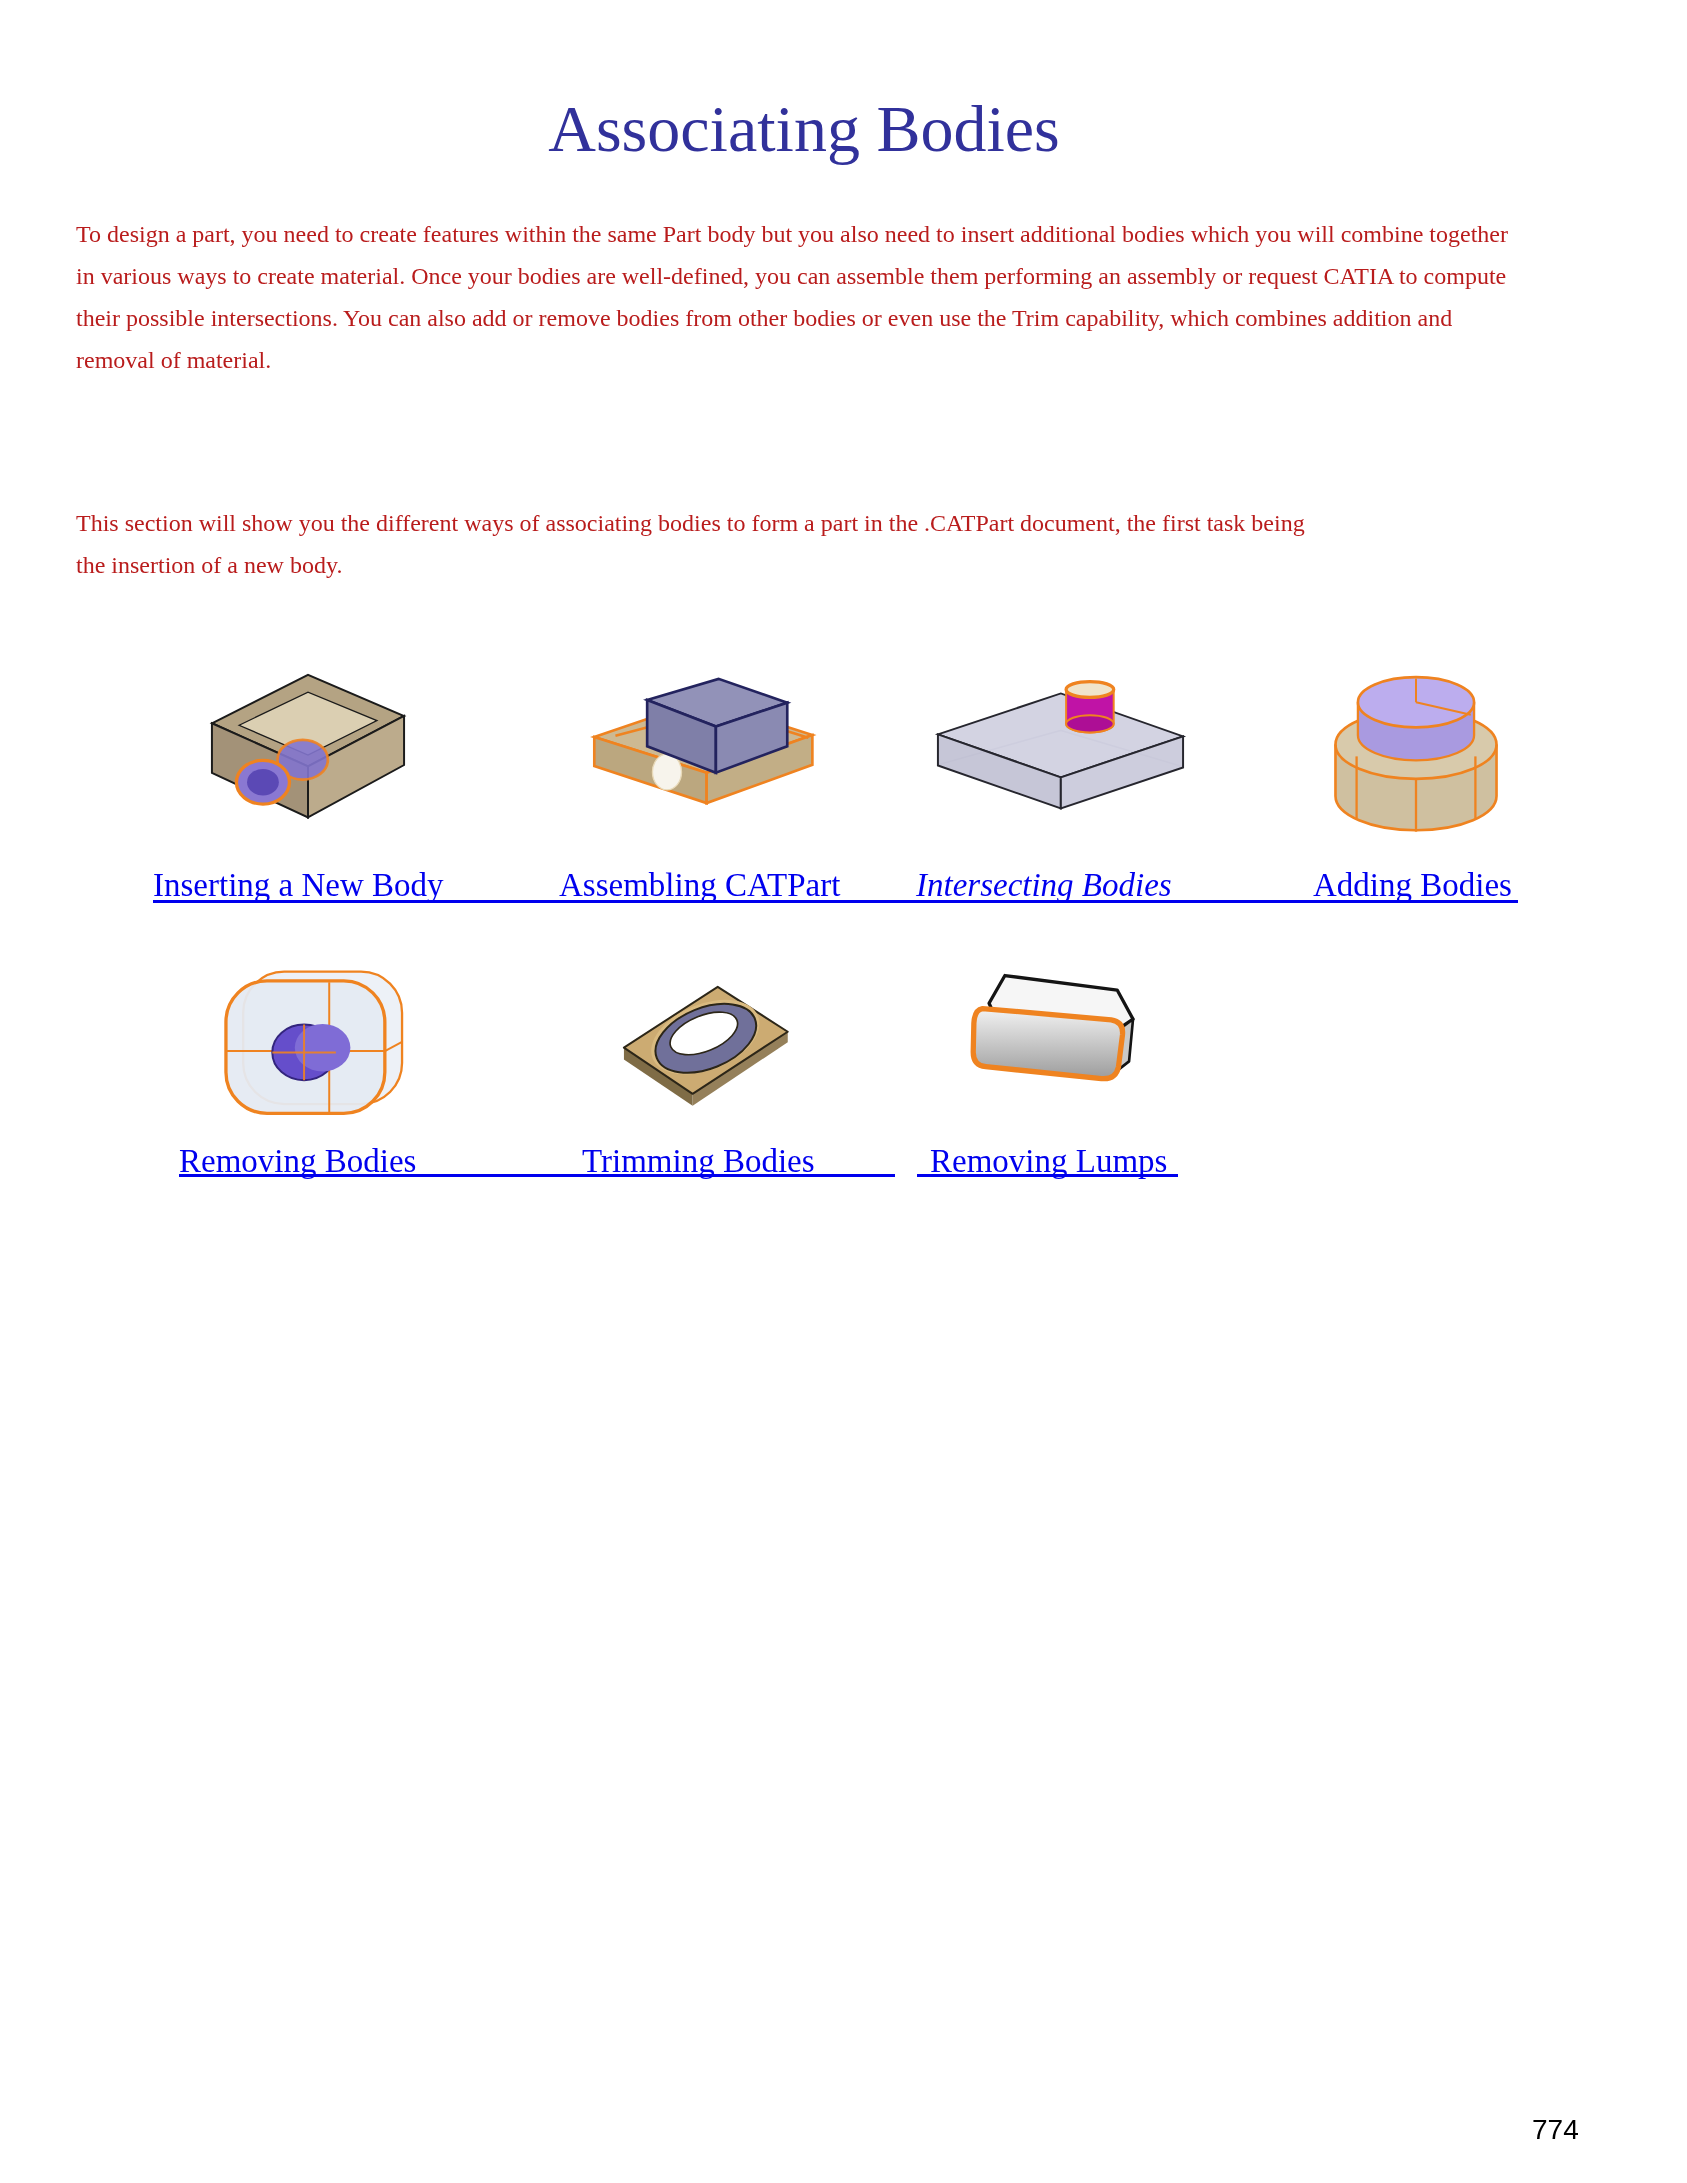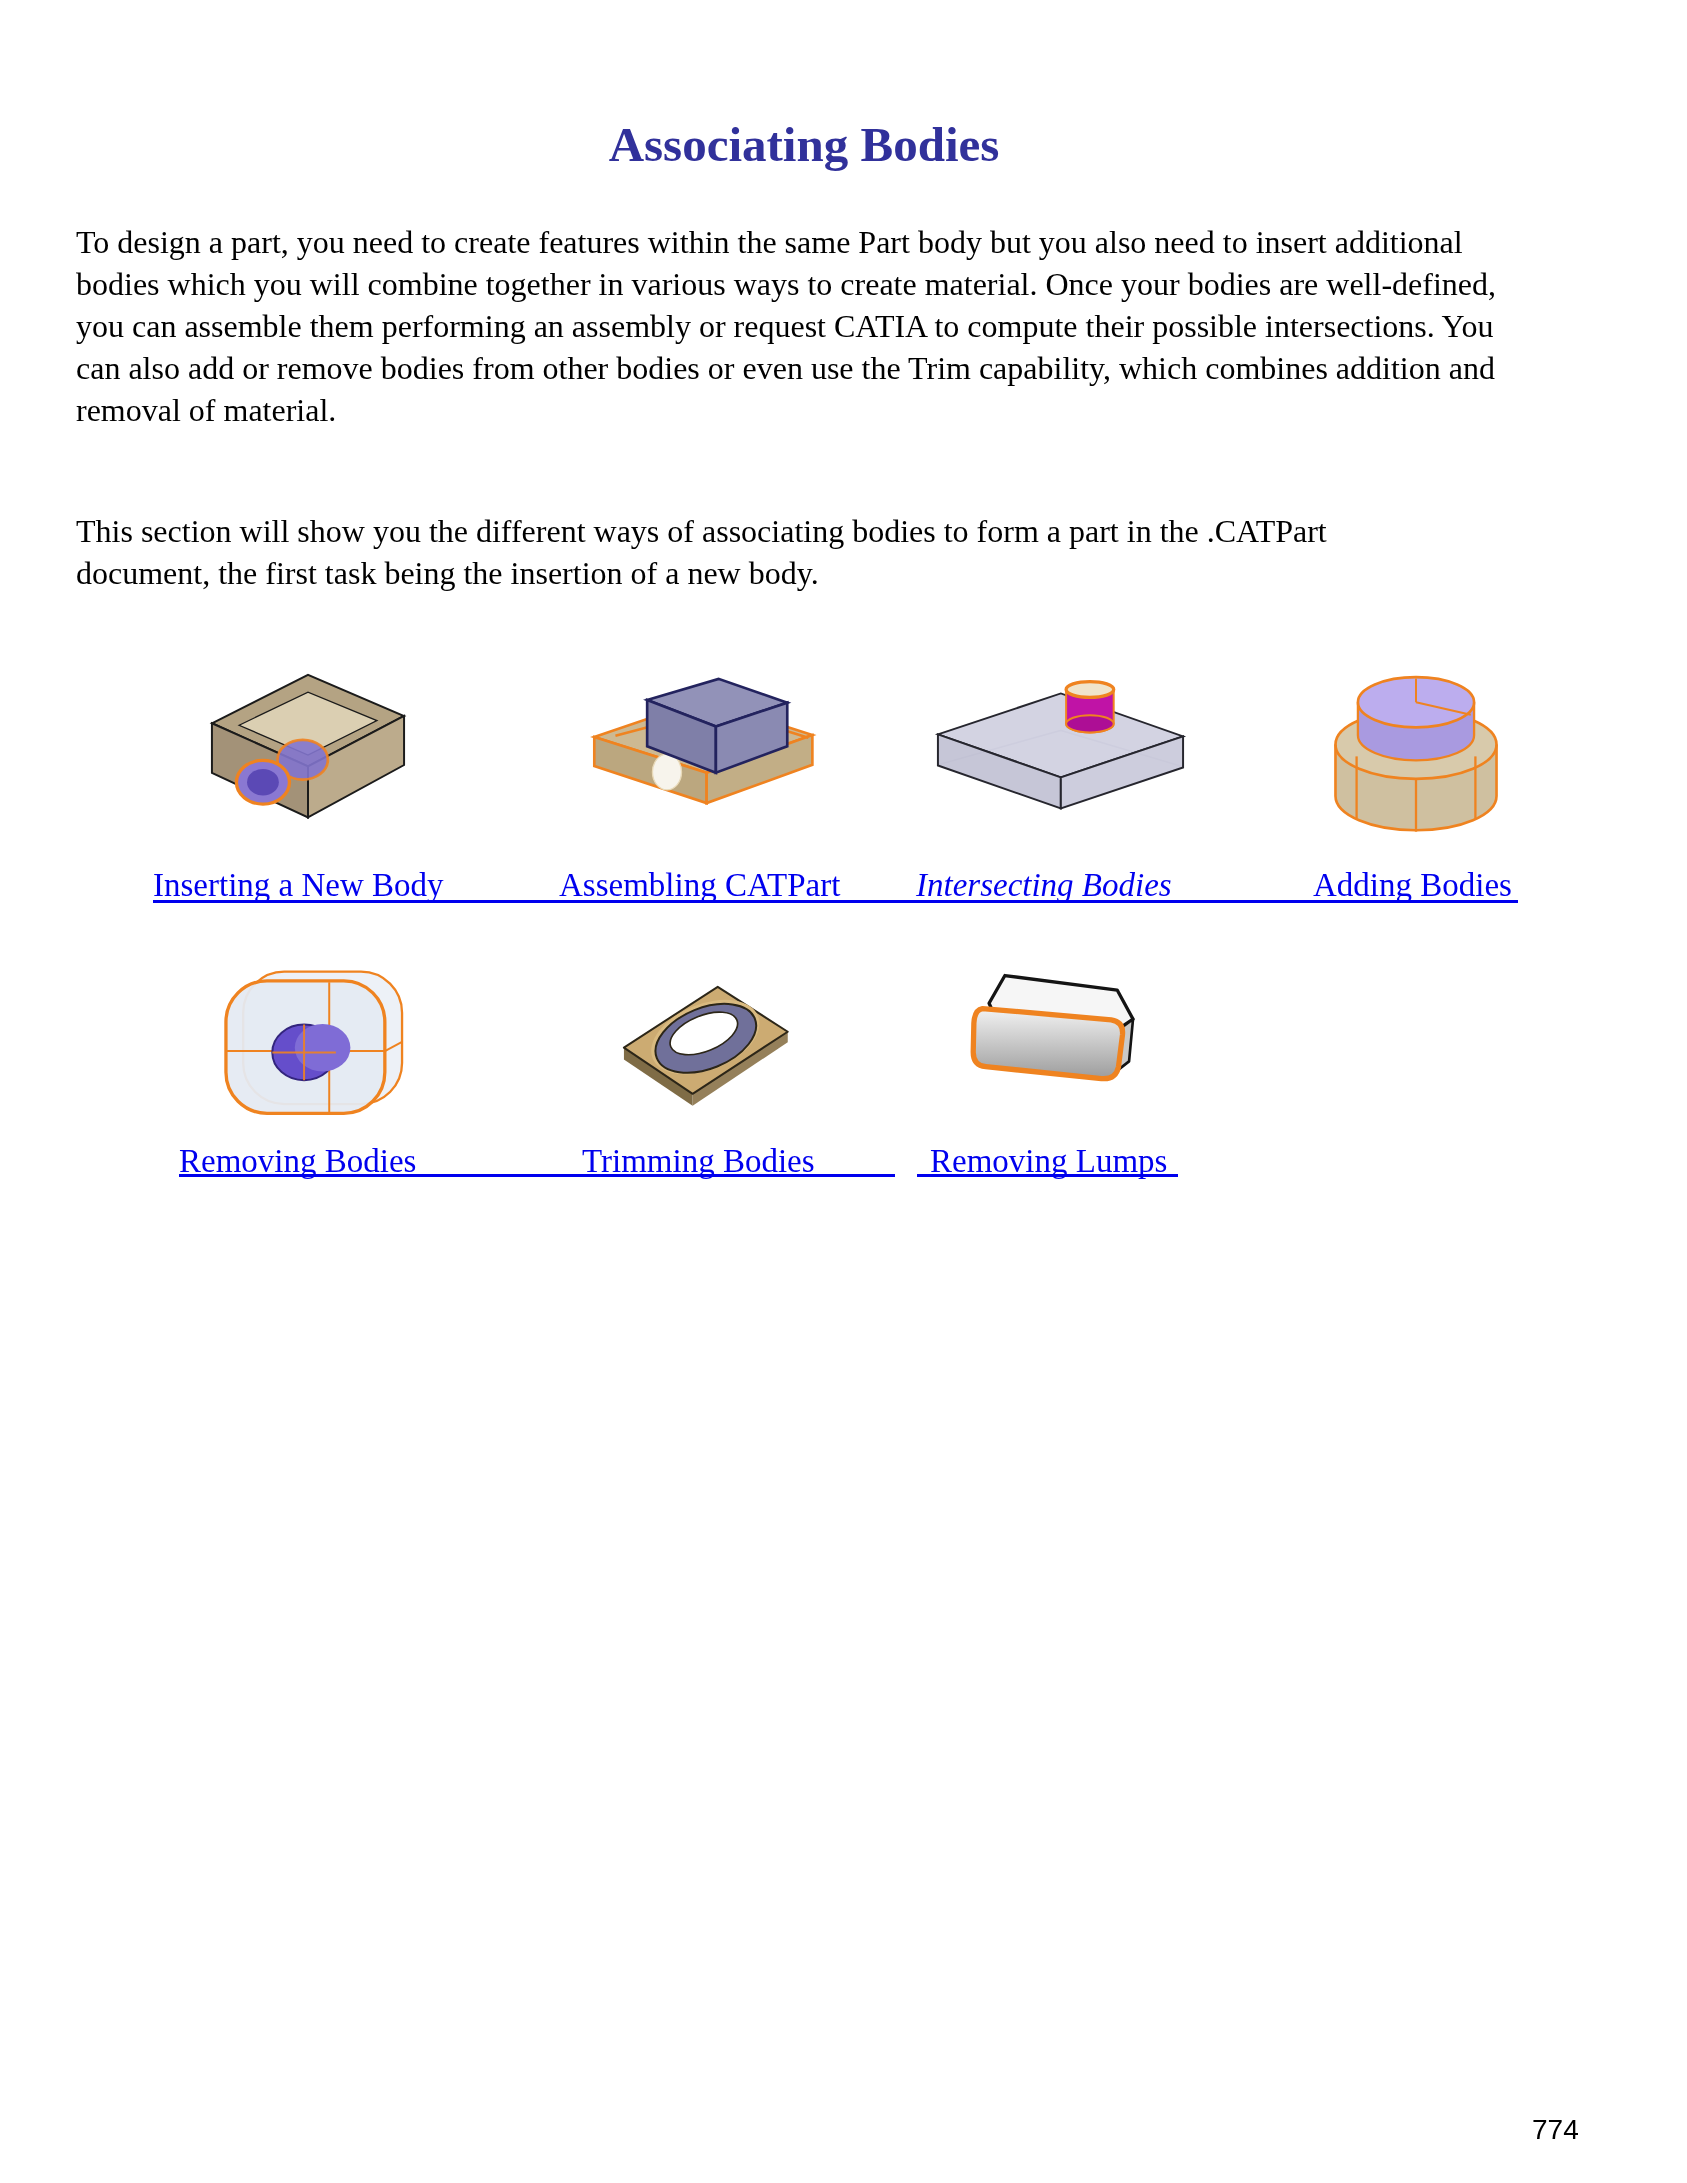--- a/index.html
+++ b/index.html
@@ -1,21 +1,21 @@
 <!DOCTYPE html>
 <html style="font-size:10.6px"><head>
 <meta charset="utf-8">
 <style>
   html,body{margin:0;padding:0;background:#ffffff;}
   .page{position:relative;width:1687px;height:2183px;background:#ffffff;overflow:hidden;
         font-family:"Liberation Serif", serif;color:#000;}
   .abs{position:absolute;}
-  .title{left:0;top:74px;width:1608px;text-align:center;font-weight:bold;font-size:49px;
+  .title{left:0;top:47px;width:1608px;text-align:center;font-weight:normal;font-size:66px;
          line-height:76px;color:#31319B;}
-  .para{font-size:32px;line-height:42px;color:#000000;}
+  .para{font-size:24px;line-height:42px;color:#b91c1c;}
   .para1{left:76px;top:189px;width:1446px;}
   .para2{left:76px;top:478px;width:1257px;}
   .fig{position:absolute;}
   .fig svg{width:100%;height:100%;display:block;}
   .doclink{position:absolute;font-size:33px;line-height:36px;color:#0000EE;text-decoration:none;
            white-space:nowrap;font-family:"Liberation Serif", serif;}
   .ul{position:absolute;height:2.6px;background:#0000EE;}
   .row1-link{top:867px;}
   .row2-link{top:1143px;}
   .pageno{left:1532px;top:2114px;font-family:"Liberation Sans", sans-serif;font-size:28px;color:#000;}

